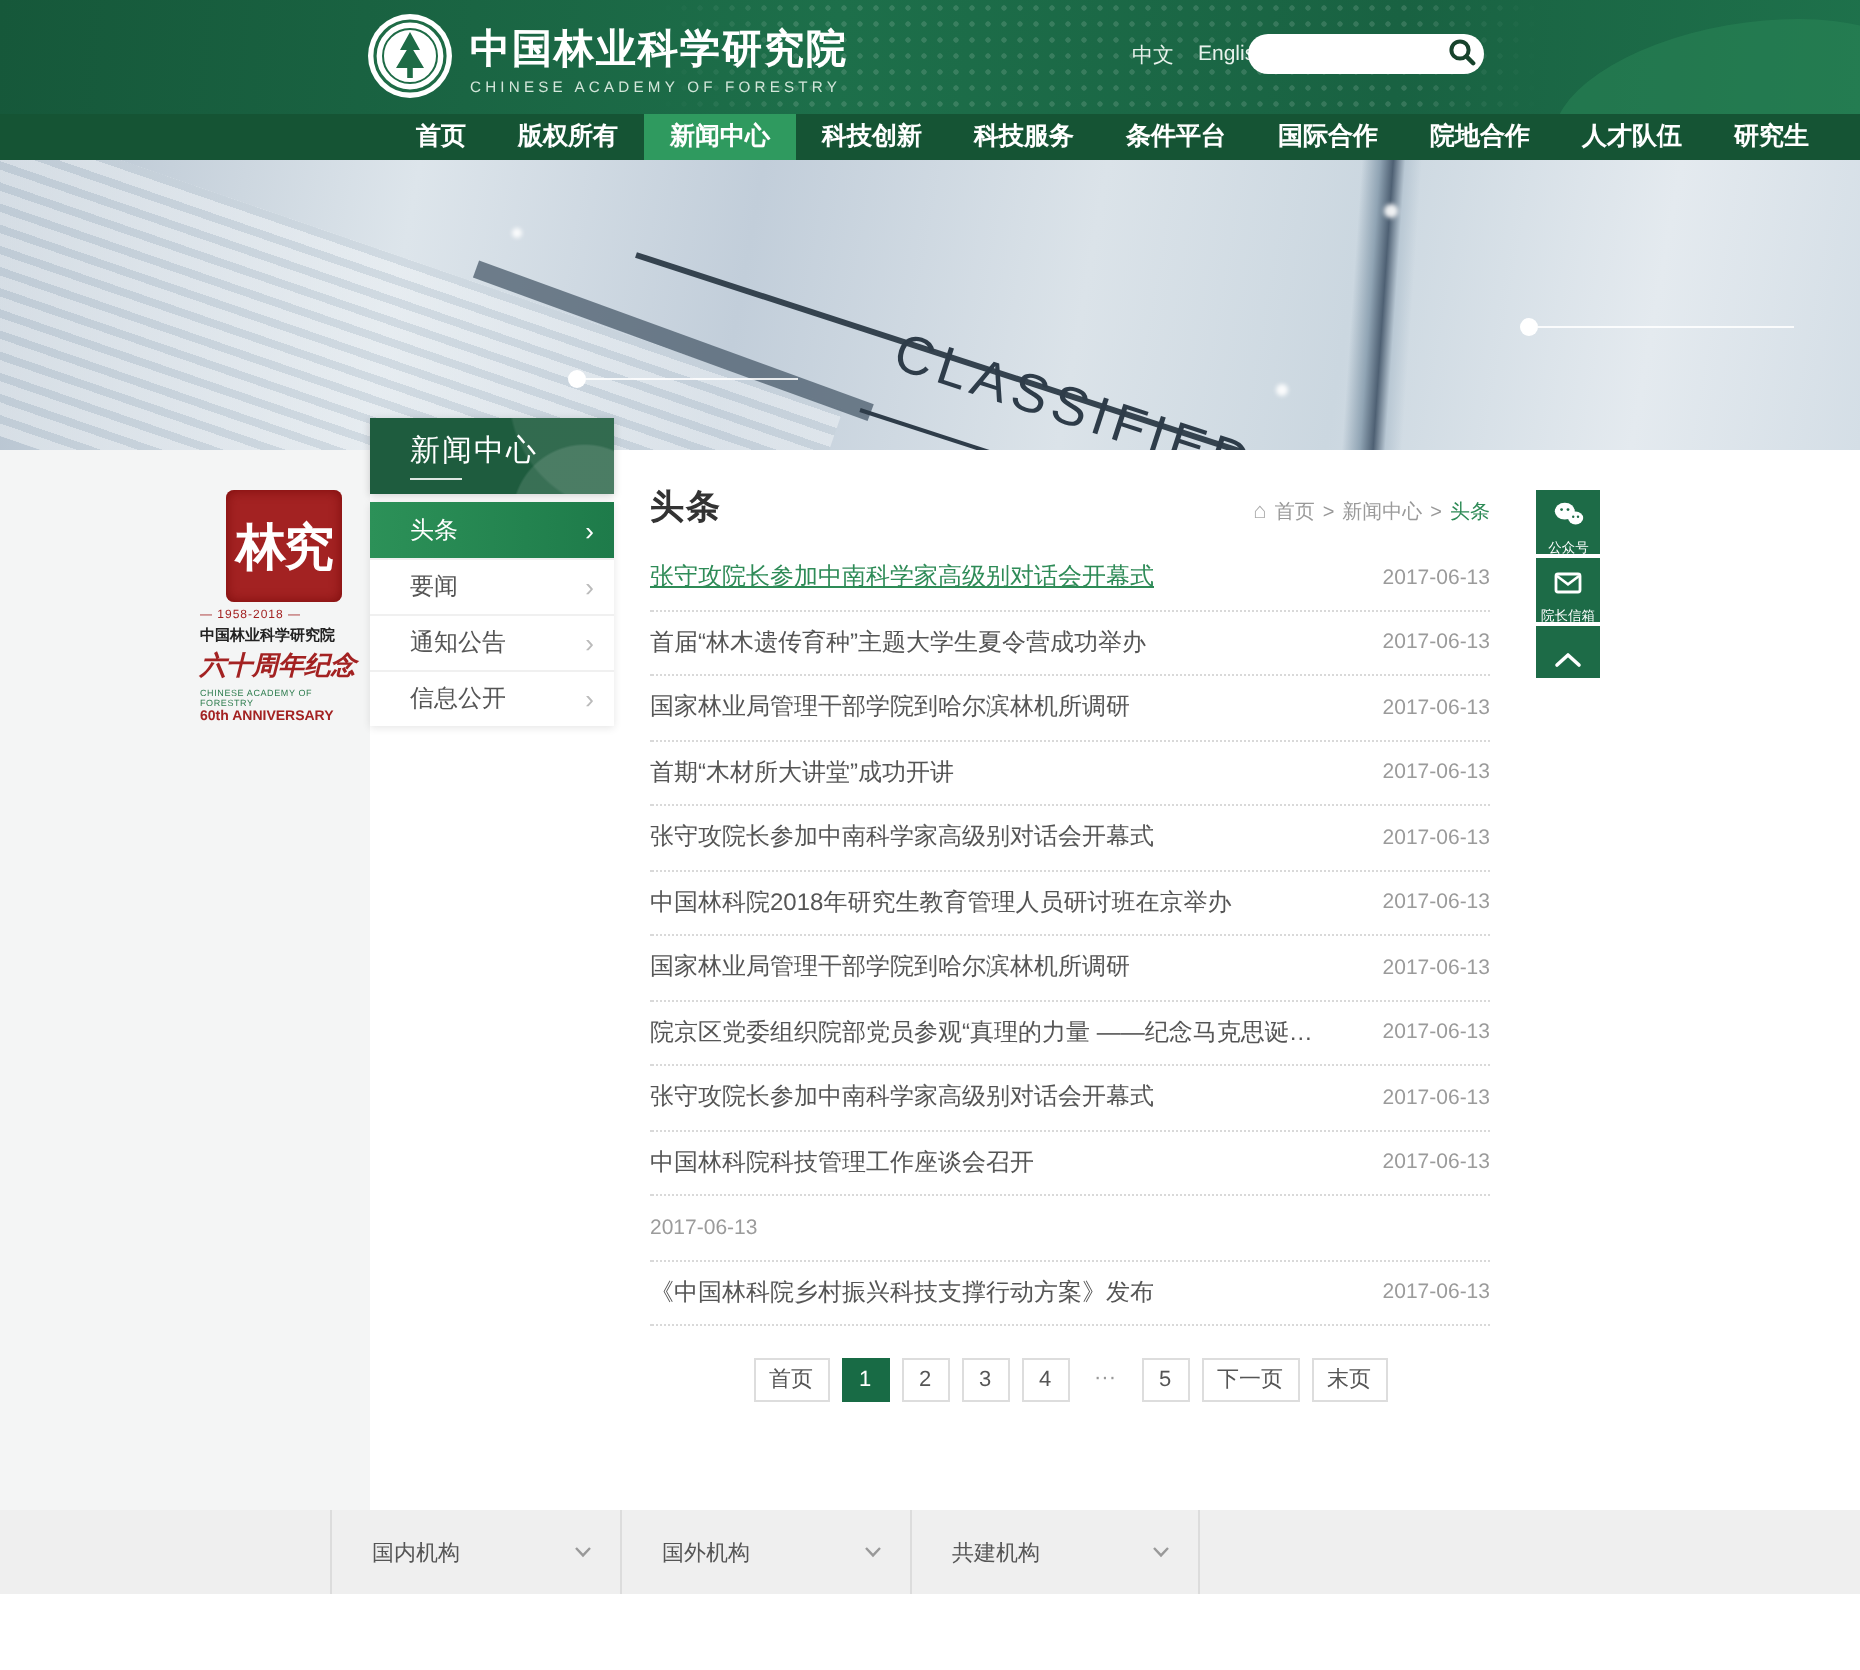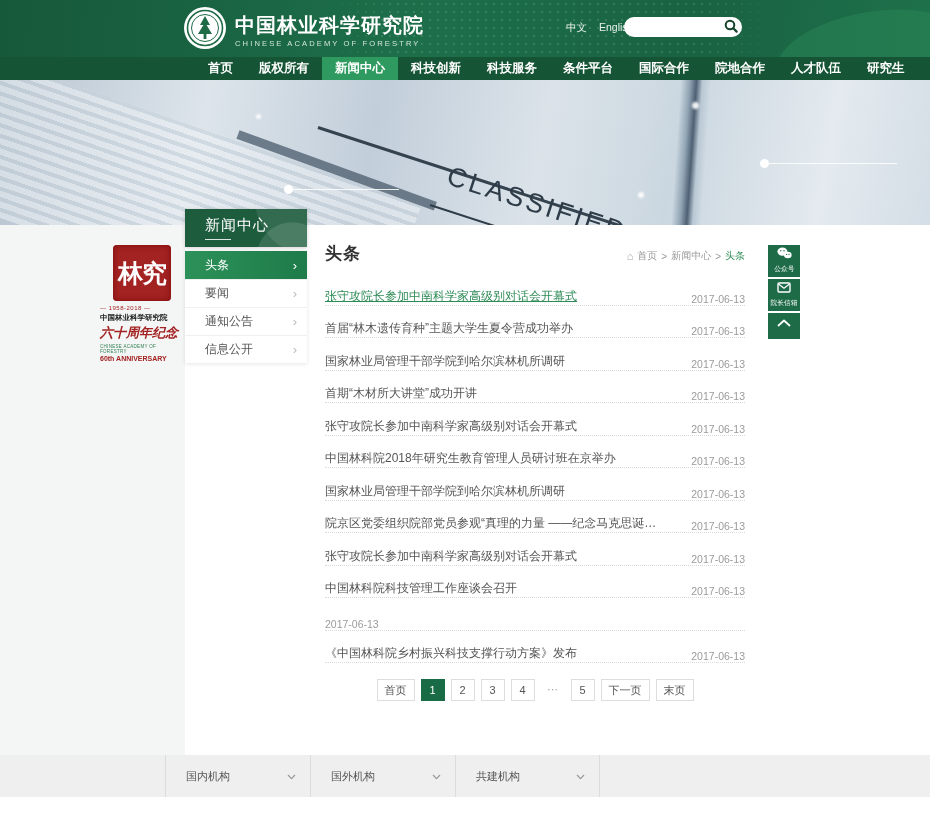--- a/index.html
+++ b/index.html
@@ -82,33 +82,33 @@
   .side-item.active{background:linear-gradient(90deg,#2c9158,#1e7b4a);color:#fff}
   .side-item.active .chev{color:#fff}
 
   .news-col{position:absolute;left:325px;top:14px;width:420px}
   .list-head{display:flex;justify-content:space-between;align-items:flex-end;height:34px;padding-bottom:8px}
   .page-title{font-size:17px;font-weight:600;color:#333;letter-spacing:1px}
   .breadcrumb{font-size:10px;color:#999;display:flex;align-items:center;gap:4px;padding-bottom:2px}
   .breadcrumb a{color:#999;text-decoration:none;cursor:pointer}
   .breadcrumb .home-ic{font-size:11px;line-height:1;color:#aaa}
   .breadcrumb .cur{color:#2e8b57}
-  .news-row{height:32.5px;display:flex;align-items:flex-end;justify-content:space-between;border-bottom:1px dotted #d9d9d9}
+  .news-row{height:32.5px;display:flex;align-items:center;justify-content:space-between;border-bottom:1px dotted #d9d9d9}
   .news-row a{font-size:12px;color:#555;text-decoration:none;cursor:pointer;white-space:nowrap;overflow:hidden;text-overflow:ellipsis;max-width:340px}
   .news-row.hl a{color:#2e8b57;text-decoration:underline}
   .news-row .date{font-size:10.5px;color:#9b9b9b}
   .pagination{margin-top:16px;display:flex;justify-content:center;gap:6px}
   .pg{min-width:24px;height:22px;line-height:20px;border:1px solid #ddd;background:#fff;padding:0 7px;
     font-size:11px;color:#555;text-align:center;cursor:pointer}
   .pg.active{background:#186b45;border-color:#186b45;color:#fff}
   .pg.ellipsis{border:none;color:#999;cursor:default;padding:0 2px}
 
   .floats{position:absolute;left:768px;top:20px;width:32px;display:flex;flex-direction:column;gap:2px}
   .fbox{width:32px;background:#1d6b47;color:#fff;display:flex;flex-direction:column;align-items:center;
-    justify-content:flex-start;gap:2px;cursor:pointer}
+    justify-content:flex-end;gap:2px;cursor:pointer}
   .fbox.b1,.fbox.b2{height:32px}
   .fbox.b3{height:26px}
   .fbox .flab{font-size:7.5px;line-height:1;transform:scale(.9)}
 
   
   .footer-links{height:42px;background:#efefef;display:flex;align-items:stretch;padding-left:165px}
   .fl-cell{width:145px;display:flex;align-items:center;justify-content:space-between;
     padding:0 14px 0 20px;border-left:1px solid #dcdcdc;font-size:11px;color:#555;cursor:pointer}
   .fl-cell:last-child{border-right:1px solid #dcdcdc}
 

